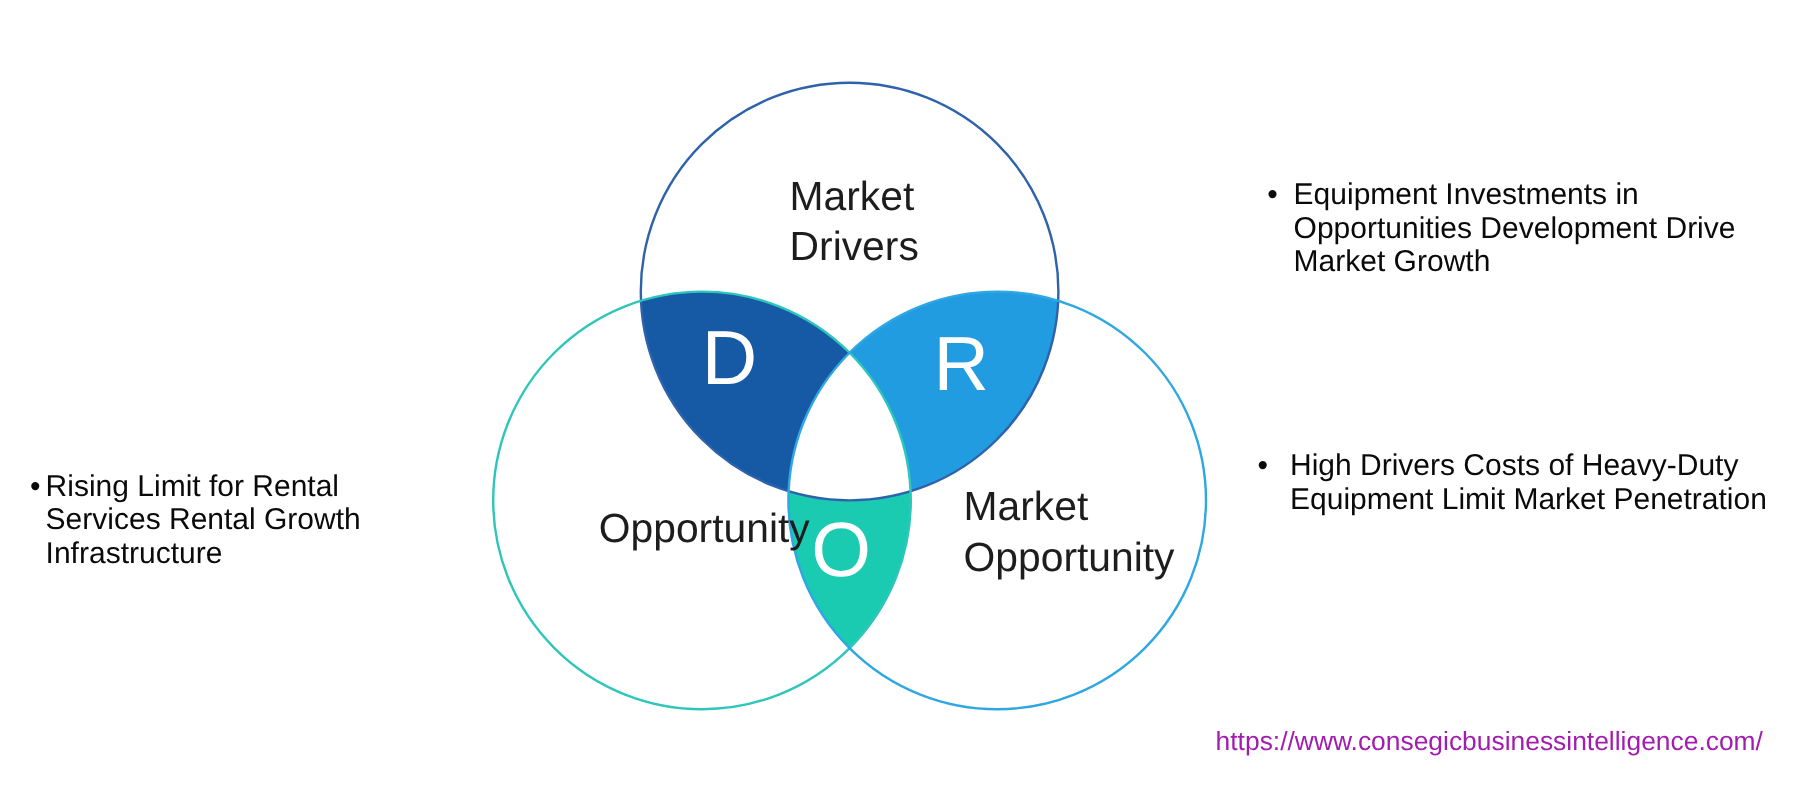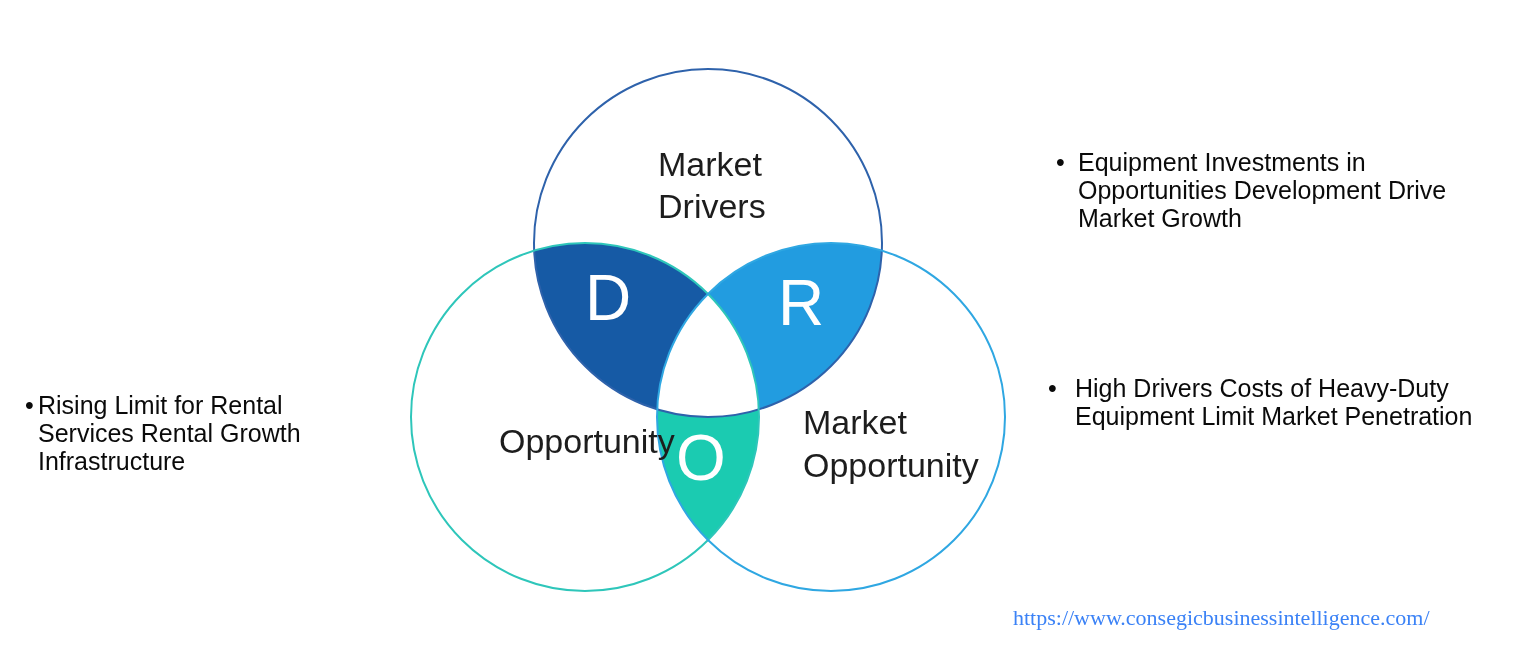--- a/index.html
+++ b/index.html
@@ -54,23 +54,22 @@
   .note-top-right    { left: 1056px; top: 148px; }
   .note-top-right .marker    { width: 22px; }
   .note-bottom-right { left: 1048px; top: 374px; }
   .note-bottom-right .marker { width: 27px; }
 
   .footer-url {
     position: absolute;
     left: 1013px;
     top: 605px;
     font-size: 22px;
-    color: #3b82f6;
+    color: #a21caf;
     white-space: nowrap;
-    font-family: Liberation Serif, serif;
   }
 </style>
 </head>
 <body>
 
 <div class="stage">
 
   <svg class="venn-svg" width="1515" height="660" viewBox="0 0 1515 660">
     <defs>
       <clipPath id="clipTop">

